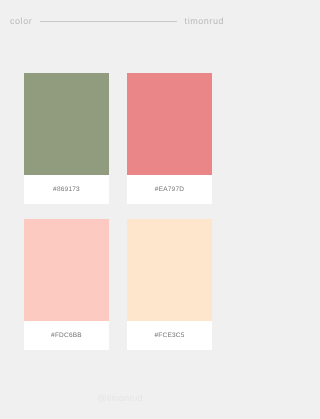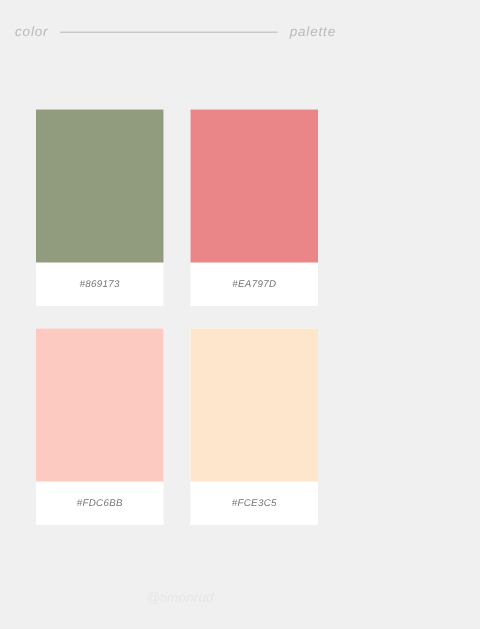--- a/index.html
+++ b/index.html
@@ -6,21 +6,21 @@
     margin: 0; padding: 0;
     width: 236px; height: 419px;
     overflow: hidden;
   }
   body {
     background: #f0f0f0;
     font-family: "Liberation Sans", sans-serif;
     -webkit-font-smoothing: antialiased;
     text-rendering: geometricPrecision;
   }
-  .page { position: relative; width: 236px; height: 304px; font-style: italic; }
+  .page { position: relative; width: 236px; height: 304px; }
 
   
   .header {
     position: absolute;
     left: 10px; right: 12px; top: 16px;
     height: 10px;
     display: flex;
     align-items: center;
   }
   .header-word {
@@ -86,21 +86,21 @@
   }
 </style>
 </head>
 <body>
 
 <div class="page">
 
   <div class="header">
     <span class="header-word">color</span>
     <span class="header-rule"></span>
-    <span class="header-word">palette</span>
+    <span class="header-word">timonrud</span>
   </div>
 
   <div class="grid" id="grid">
       <div class="card">
         <div class="swatch" style="background: rgb(145, 156, 126);"></div>
         <div class="label">#869173</div>
       </div>
       <div class="card">
         <div class="swatch" style="background: rgb(234, 134, 136);"></div>
         <div class="label">#EA797D</div>

